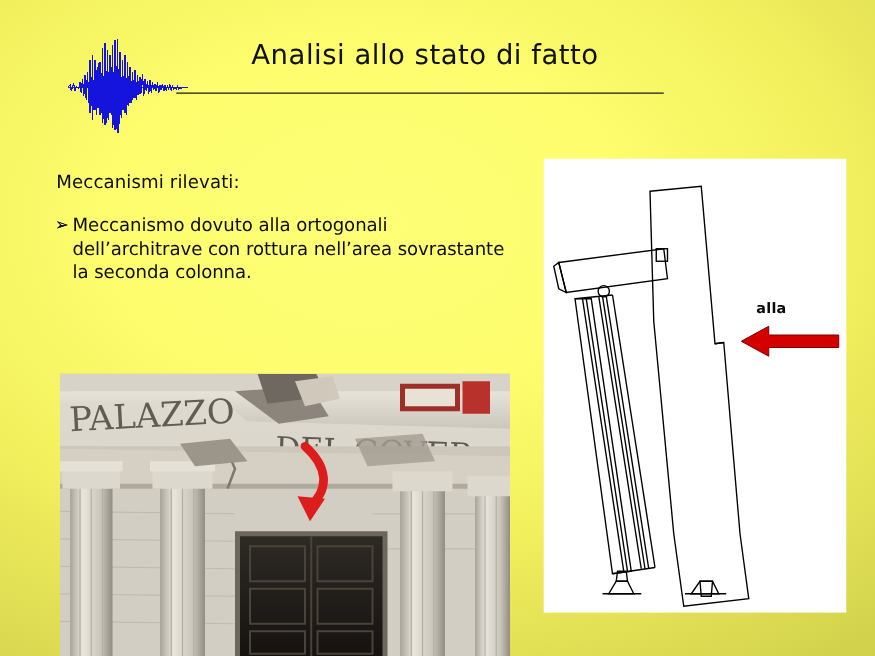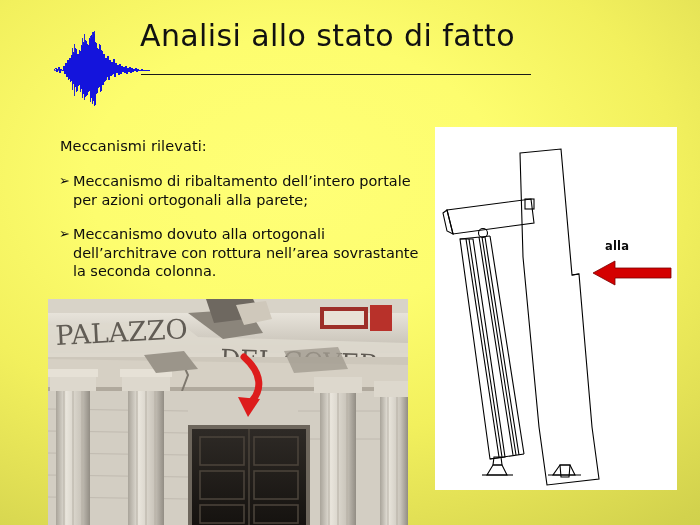--- a/index.html
+++ b/index.html
@@ -14,32 +14,33 @@
       radial-gradient(ellipse 105% 95% at 42% 34%,
         #ffff77 0%, #fdfd6e 28%, #f2f05d 52%, #e2e055 70%, #d2d24d 86%, #c9cb48 100%);
   }
 
   
   #logo{position:absolute;left:52px;top:30px;width:100px;height:78px;}
   #logo svg{display:block;width:100px;height:78px;}
 
   
   #title{
-    position:absolute;left:140px;top:18px;width:400px;
-    font-size:30px;color:#111;letter-spacing:.4px;
+    position:absolute;left:140px;top:32px;width:400px;
+    text-align:center;
+    font-size:22px;color:#111;letter-spacing:.4px;
     font-family:"DejaVu Sans",sans-serif;
     white-space:nowrap;
   }
   #titlerule{
     position:absolute;left:141px;top:74px;width:390px;height:0;
     border-top:1.4px solid #1a1a1a;
   }
 
   
-  #body{position:absolute;left:60px;top:138px;width:360px;color:#0d0d0d;}
+  #body{position:absolute;left:45px;top:138px;width:360px;color:#0d0d0d;}
   .lead{
     font-size:14.5px;font-family:"DejaVu Sans",sans-serif;
     letter-spacing:.1px;margin:0 0 18px 0;
   }
   .bullet{
     position:relative;font-size:14.5px;line-height:18.6px;
     font-family:"DejaVu Sans",sans-serif;
     margin:0 0 16px 0;padding-left:13px;letter-spacing:-.05px;
   }
   .bullet .marker{
@@ -103,21 +104,20 @@
   </div>
 
   <div id="title">Analisi allo stato di fatto</div>
   <div id="titlerule"></div>
 
   <div id="body">
     <p class="lead">Meccanismi rilevati:</p>
 
     <p class="bullet">
       <span class="marker">➢</span>
-      <span>Meccanismo di ribaltamento dell’intero portale per azioni ortogonali alla parete;</span>
     </p>
 
     <p class="bullet">
       <span class="marker">➢</span>
       <span>Meccanismo dovuto alla ortogonali dell’architrave con rottura nell’area sovrastante la seconda colonna.</span>
     </p>
   </div>
 
   <div id="photo">
     <svg viewBox="0 0 360 226" xmlns="http://www.w3.org/2000/svg">

